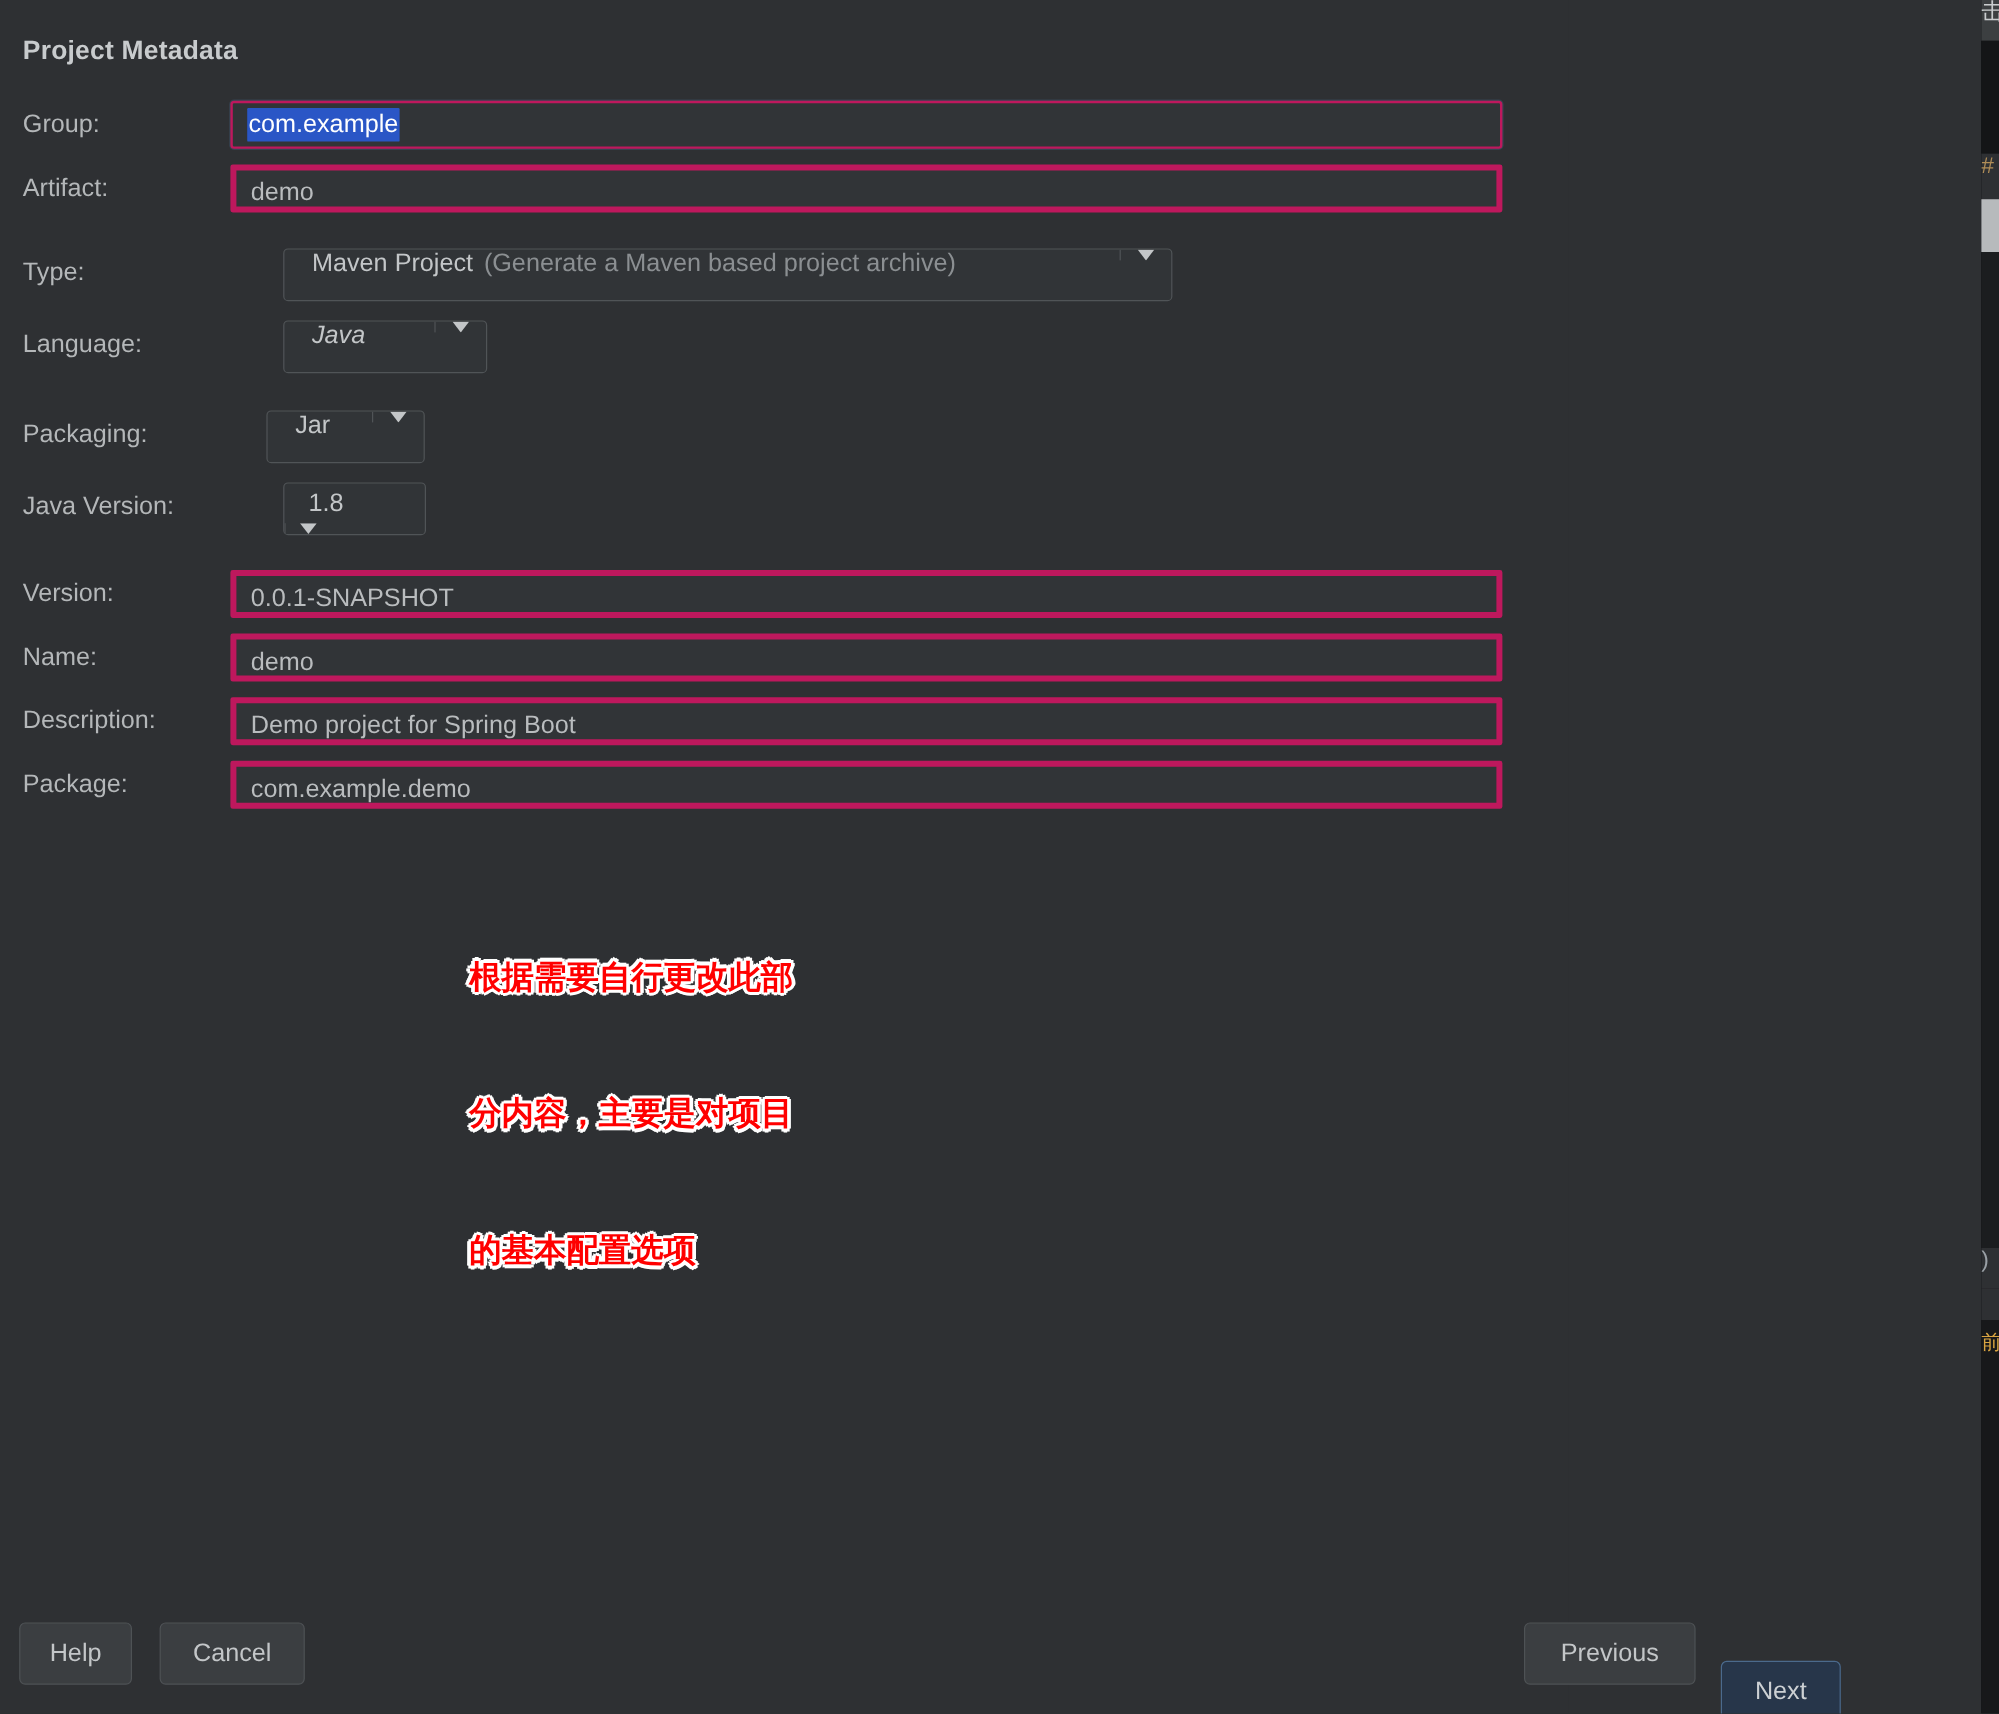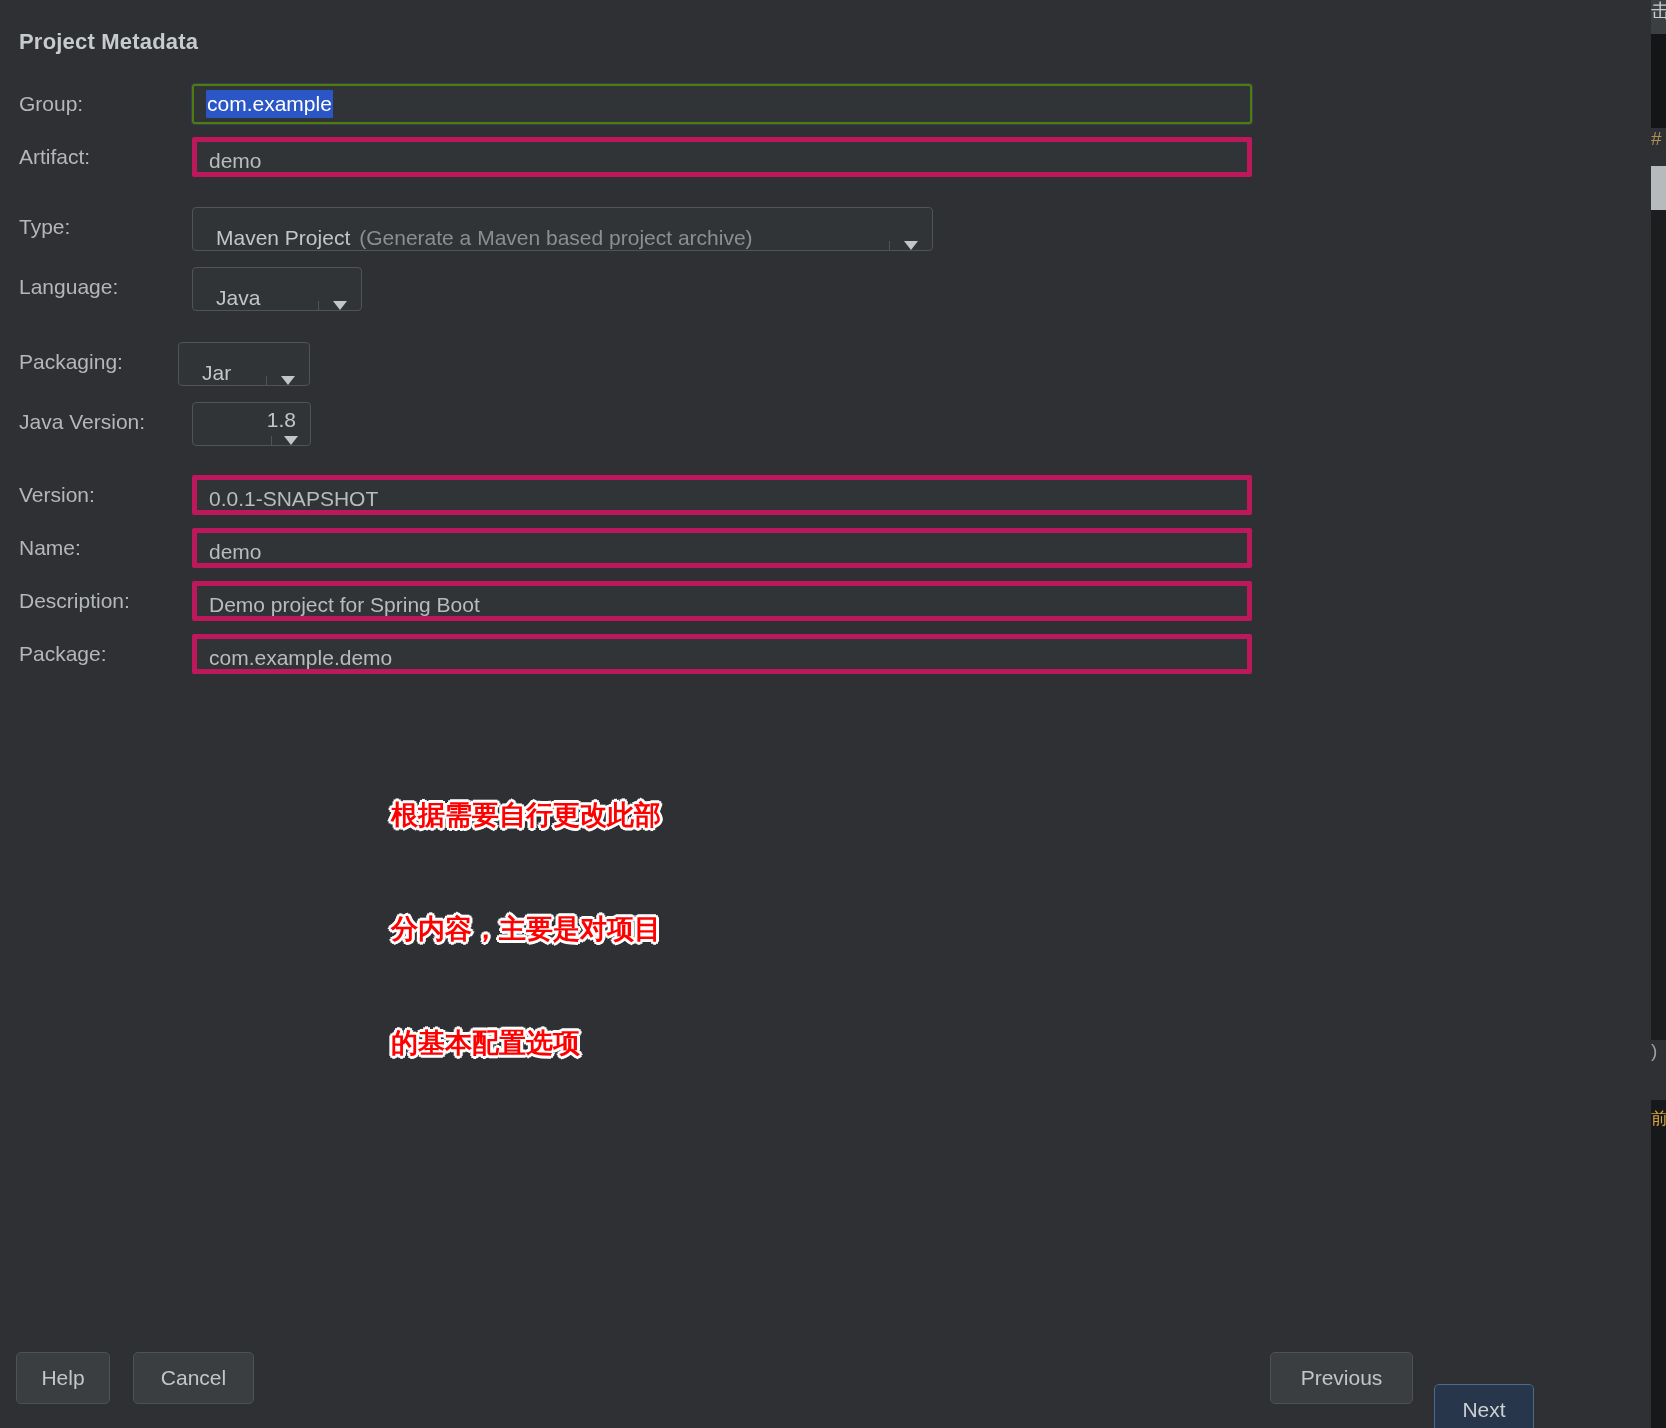--- a/index.html
+++ b/index.html
@@ -88,21 +88,21 @@
     line-height: 38px;
     padding: 0 0 0 12px;
     white-space: nowrap;
     overflow: hidden;
   }
   .field.wide { width: 1060px; }
 
   
   .field.focused {
     background: #313437;
-    border: 2px solid #4d7c0f;
+    border: 2px solid #be185d;
     border-radius: 3px;
     line-height: 36px;
     box-shadow: 0 0 0 1px rgba(74,123,168,0.25);
   }
   .sel-text {
     background: #2a56c6;
     color: #ffffff;
     padding: 2px 1px 3px 1px;
     border-radius: 1px;
   }
@@ -110,22 +110,23 @@
   
   .combo {
     position: absolute;
     top: 0;
     box-sizing: border-box;
     height: 44px;
     background: #313437;
     border: 1px solid #505457;
     border-radius: 4px;
     display: flex;
-    align-items: flex-end;
+    align-items: flex-start;
     overflow: hidden;
+    margin-left: 44px;
   }
   .combo-value {
     flex: 1 1 auto;
     display: flex;
     align-items: center;
     padding: 0 14px 0 23px;
     font-size: 21px;
     color: #c3c6c8;
     white-space: nowrap;
   }
@@ -220,21 +221,21 @@
       <div class="combo-arrow">
         <svg width="14" height="9" viewBox="0 0 14 9">
             <path d="M0 0 H14 L7 9 Z" fill="#c3c6c8"></path>
           </svg>
       </div>
     </div>
   </div>
 
   <div class="row" style="top:267px;">
     <div class="row-label">Language:</div>
-    <div class="combo" style="left:192px; width:170px;">
+    <div class="combo" style="left:192px; width:170px;font-style:italic;">
       <div class="combo-value">Java</div>
       <div class="combo-arrow">
         <svg width="14" height="9" viewBox="0 0 14 9">
             <path d="M0 0 H14 L7 9 Z" fill="#c3c6c8"></path>
           </svg>
       </div>
     </div>
   </div>
 
   <div class="row" style="top:342px;">

